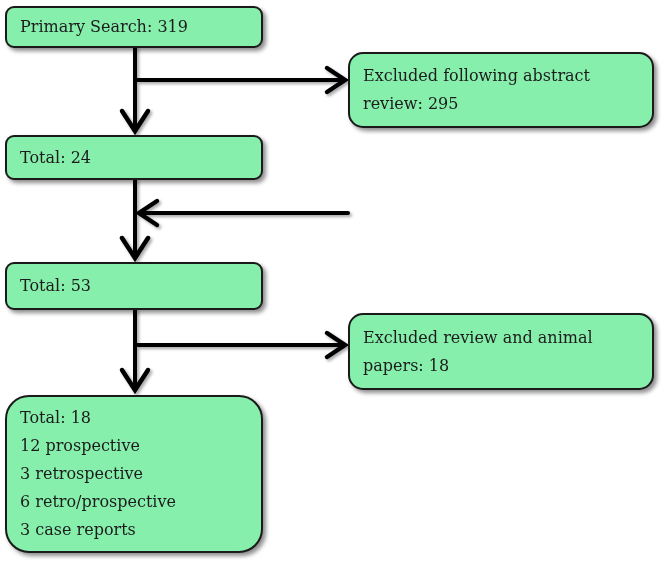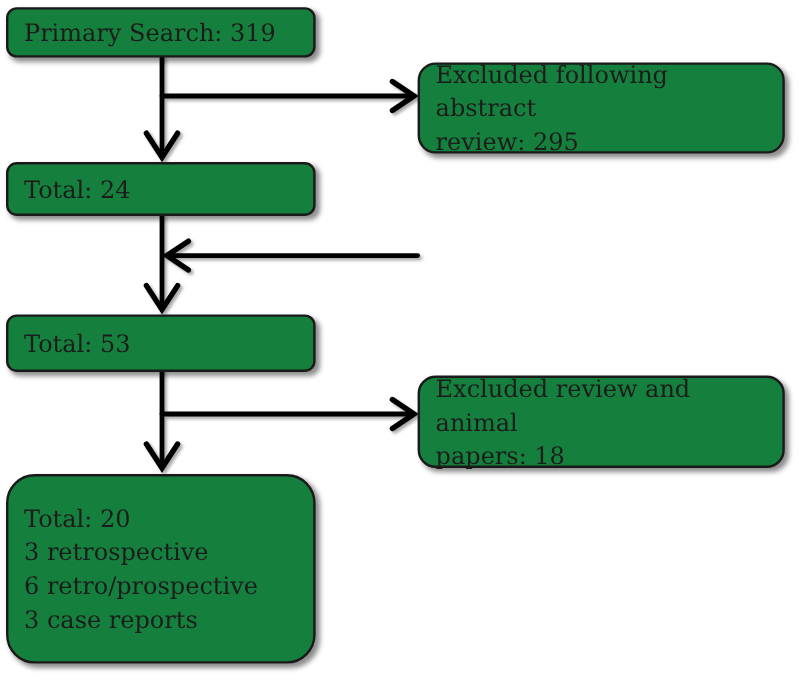--- a/index.html
+++ b/index.html
@@ -7,25 +7,25 @@
     position: relative;
     width: 666px;
     height: 569px;
     background: #ffffff;
     font-family: "DejaVu Serif", "Liberation Serif", serif;
     overflow: hidden;
   }
   .box {
     position: absolute;
     box-sizing: border-box;
-    background: #15803d;
+    background: #86efac;
     border: 2px solid #1a1a1a;
     box-shadow: 3px 3px 4px rgba(0,0,0,0.45);
     color: #1c1c1c;
-    font-size: 20px;
+    font-size: 16px;
     line-height: 28px;
     display: flex;
     flex-direction: column;
     justify-content: center;
     padding-left: 13px;
     padding-right: 8px;
   }
   .box .line { display: block; }
   
   .box-primary { left: 5px; top: 6px;   width: 258px; height: 42px;  border-radius: 9px; }
@@ -84,21 +84,22 @@
 
   <div class="box box-total24">
     <span class="line">Total: 24</span>
   </div>
 
   <div class="box box-total37">
     <span class="line">Total: 53</span>
   </div>
 
   <div class="box box-final">
-    <span class="line">Total: 20</span>
+    <span class="line">Total: 18</span>
+    <span class="line">12 prospective</span>
     <span class="line">3 retrospective</span>
     <span class="line">6 retro/prospective</span>
     <span class="line">3 case reports</span>
   </div>
 
   <div class="box box-r1">
     <span class="line">Excluded following abstract</span>
     <span class="line">review: 295</span>
   </div>
 

